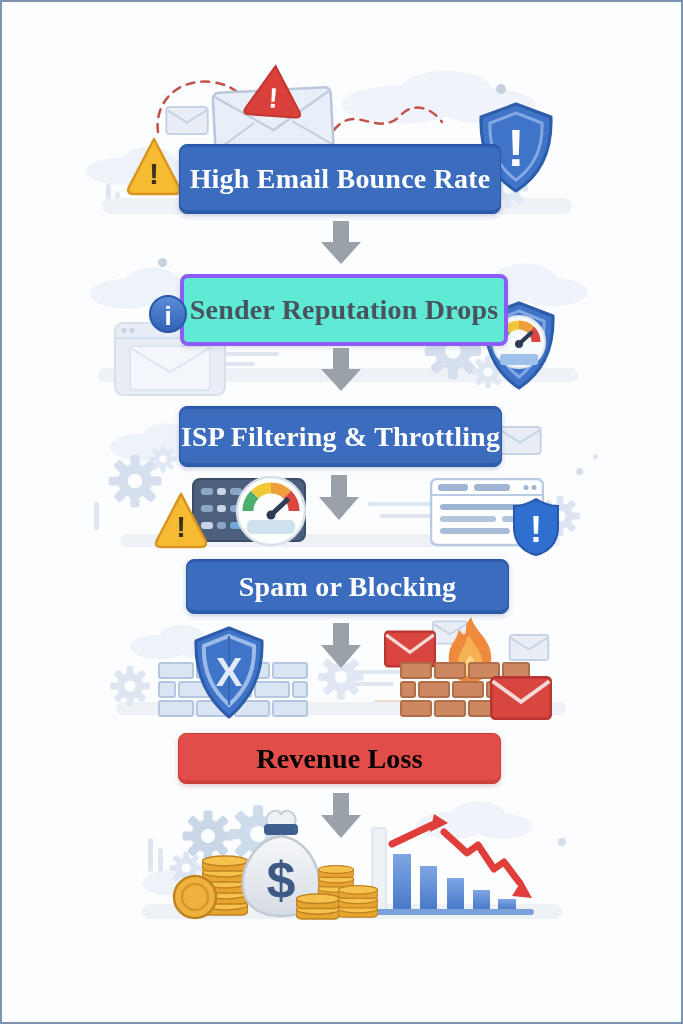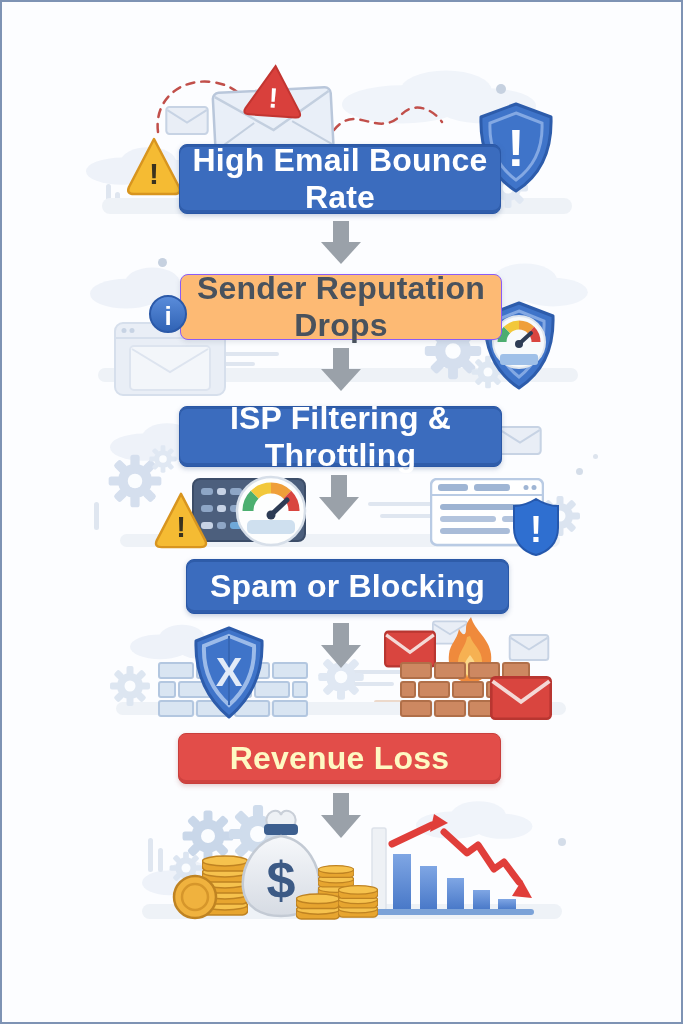--- a/index.html
+++ b/index.html
@@ -13,28 +13,28 @@
   .ill{position:absolute;z-index:1;}
   .banner{
     position:absolute;z-index:2;display:flex;align-items:center;justify-content:center;
     border-radius:8px;text-align:center;
   }
   .banner.blue{
     background:#3b6cbe;border:1px solid #2a57a5;color:#ffffff;
     box-shadow:inset 0 2px 0 rgba(15,50,115,.28), inset 0 -3px 0 rgba(10,40,100,.22), 0 2px 5px rgba(60,90,140,.28);
   }
   .banner.gray{
-    background:#fdba74;border:1px solid #8b5cf6;color:#49525d;
+    background:#5eead4;border:4px solid #8b5cf6;color:#49525d;
     box-shadow:0 2px 5px rgba(120,130,150,.20);
   }
   .banner.red{
-    background:#e24d49;border:1px solid #c83f3c;color:#fef9c3;
+    background:#e24d49;border:1px solid #c83f3c;color:#000000;
     box-shadow:inset 0 -3px 0 rgba(130,25,25,.20), 0 2px 5px rgba(160,80,80,.28);
   }
-  .banner-label{font-weight:bold;font-size:32px;letter-spacing:.2px;}
+  .banner-label{font-weight:bold;font-size:28px;letter-spacing:.2px;font-family:Liberation Serif, serif;}
   .arrow{position:absolute;z-index:2;}
   .ground{position:absolute;z-index:0;background:#eef2f7;border-radius:10px;}
   .dot{position:absolute;z-index:0;border-radius:50%;background:#c6d1e0;}
   .bar-line{position:absolute;z-index:0;background:#dfe6f0;border-radius:3px;}
 </style>
 </head>
 <body>
 
 <div class="canvas">
 

